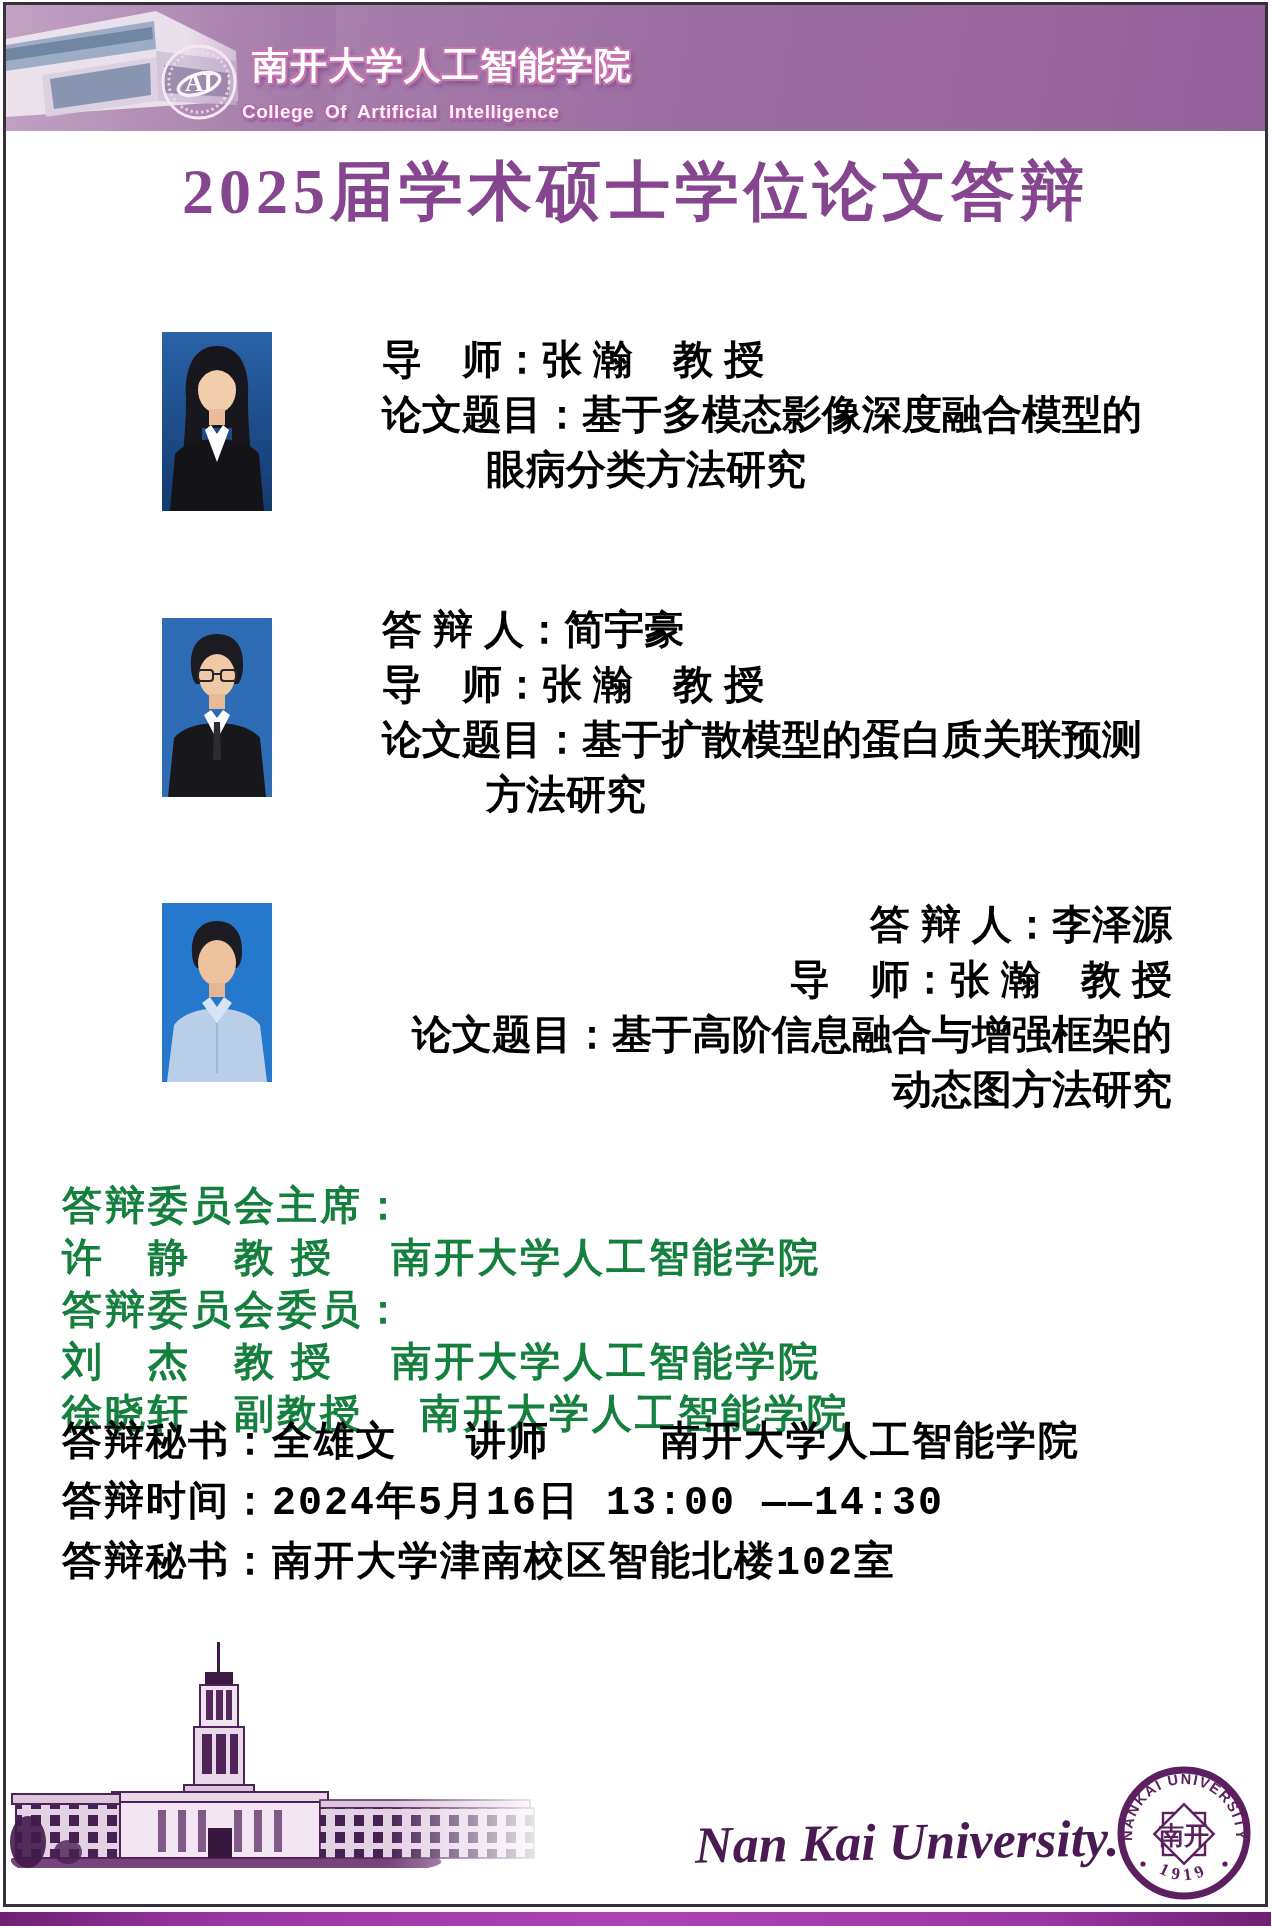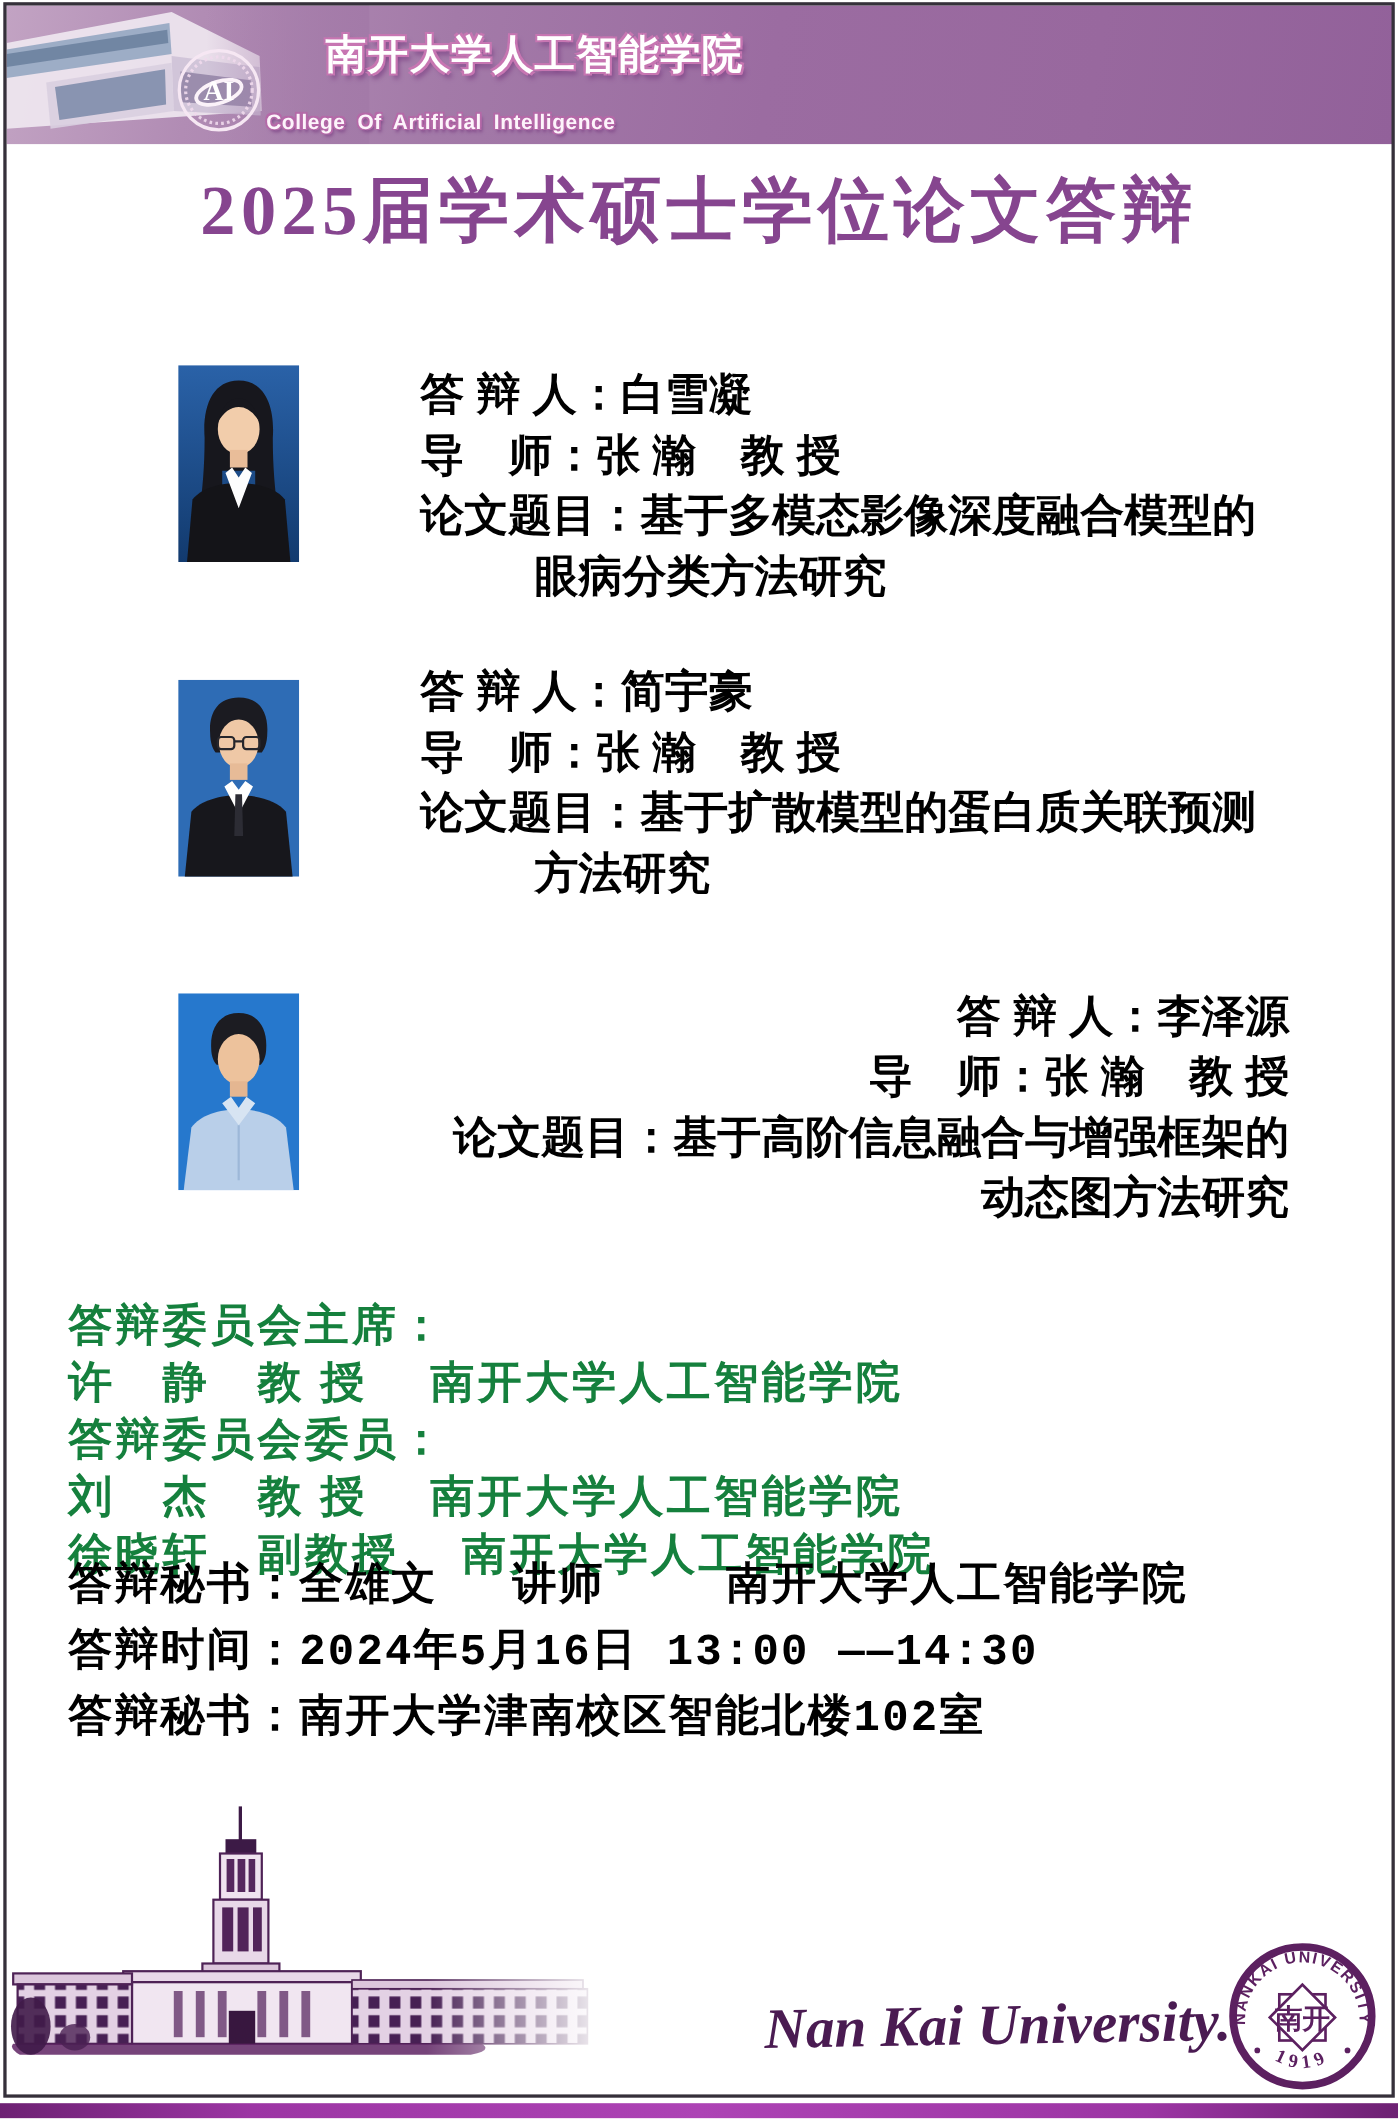--- a/index.html
+++ b/index.html
@@ -4,22 +4,22 @@
 <style>
   html,body{margin:0;padding:0;background:#ffffff;}
   #stage{position:relative;width:1271px;height:1926px;background:#ffffff;overflow:hidden;
          font-family:"Liberation Sans","DejaVu Sans",sans-serif;}
   .frame{position:absolute;left:3px;right:3px;top:2px;bottom:19px;border:3px solid #35303a;pointer-events:none;}
   
   .header{position:absolute;left:6px;top:5px;width:1260px;height:126px;
           background:linear-gradient(100deg,#c2a3c3 0%,#b18cb4 14%,#a37aa8 32%,#9b6ca1 55%,#98689e 78%,#92619a 100%);}
   .header-building{position:absolute;left:0;top:0;width:330px;height:126px;}
   .logo{position:absolute;left:154px;top:38px;width:78px;height:78px;}
-  .college-cn{position:absolute;left:246px;top:20px;font-size:37px;font-weight:900;color:#ffffff;letter-spacing:1px;white-space:nowrap;
-      text-shadow:-2px -2px 0 #c776b2,2px -2px 0 #c776b2,-2px 2px 0 #c776b2,2px 2px 0 #c776b2,3px 4px 5px #7e4486;margin-left:44px;}
+  .college-cn{position:absolute;left:246px;top:36px;font-size:37px;font-weight:900;color:#ffffff;letter-spacing:1px;white-space:nowrap;
+      text-shadow:-2px -2px 0 #c776b2,2px -2px 0 #c776b2,-2px 2px 0 #c776b2,2px 2px 0 #c776b2,3px 4px 5px #7e4486;}
   .college-en{position:absolute;left:236px;top:96px;font-size:19px;font-weight:bold;color:#fdf4fb;letter-spacing:.5px;word-spacing:5px;white-space:nowrap;
       text-shadow:-1.5px -1.5px 0 #b569a8,1.5px -1.5px 0 #b569a8,-1.5px 1.5px 0 #b569a8,1.5px 1.5px 0 #b569a8,2px 3px 3px #7e4486;}
   
   .poster-title{position:absolute;left:0;top:148px;width:100%;text-align:center;
       font-family:"Liberation Serif","DejaVu Serif",serif;font-weight:bold;font-size:64px;
       color:#86458f;letter-spacing:5px;white-space:nowrap;}
   
   .photo{position:absolute;left:162px;width:110px;height:179px;}
   .photo svg{display:block;width:100%;height:100%;}
   .cand-text{position:absolute;left:382px;width:790px;font-size:40px;font-weight:900;color:#000;line-height:55px;white-space:nowrap;}
@@ -81,21 +81,20 @@
       <rect width="110" height="179" fill="url(#bg1)"></rect>
       <path d="M55,14 C31,14 22,38 24,66 C24,104 20,128 17,152 L40,152 L40,96 L70,96 L70,152 L93,152 C90,128 86,104 86,66 C88,38 79,14 55,14 Z" fill="#17171d"></path>
       <ellipse cx="55" cy="58" rx="19" ry="23" fill="#f2cdab"></ellipse>
       <path d="M36,52 Q42,30 55,30 Q68,30 74,52 Q66,38 55,38 Q44,38 36,52 Z" fill="#17171d"></path>
       <rect x="47" y="77" width="16" height="16" fill="#e9bd99"></rect>
       <path d="M8,179 L13,122 C28,102 82,102 97,122 L102,179 Z" fill="#141418"></path>
       <path d="M43,98 L55,130 L67,98 L61,93 L55,102 L49,93 Z" fill="#fdfdfd"></path>
     </svg>
   </div>
   <div class="cand-text" style="top:332px;">
-    <div>答 辩 人：白雪凝</div>
     <div>导　师：张 瀚　教 授</div>
     <div>论文题目：基于多模态影像深度融合模型的</div>
     <div class="wrap">眼病分类方法研究</div>
   </div>
 
   <div class="photo" style="top:618px;">
     <svg viewBox="0 0 110 179">
       <rect width="110" height="179" fill="#2e6cb5"></rect>
       <path d="M55,16 C36,16 28,30 29,48 C29,58 32,64 34,66 L76,66 C78,64 81,58 81,48 C82,30 74,16 55,16 Z" fill="#1b1b21"></path>
       <ellipse cx="55" cy="58" rx="18" ry="22" fill="#efc8a6"></ellipse>

